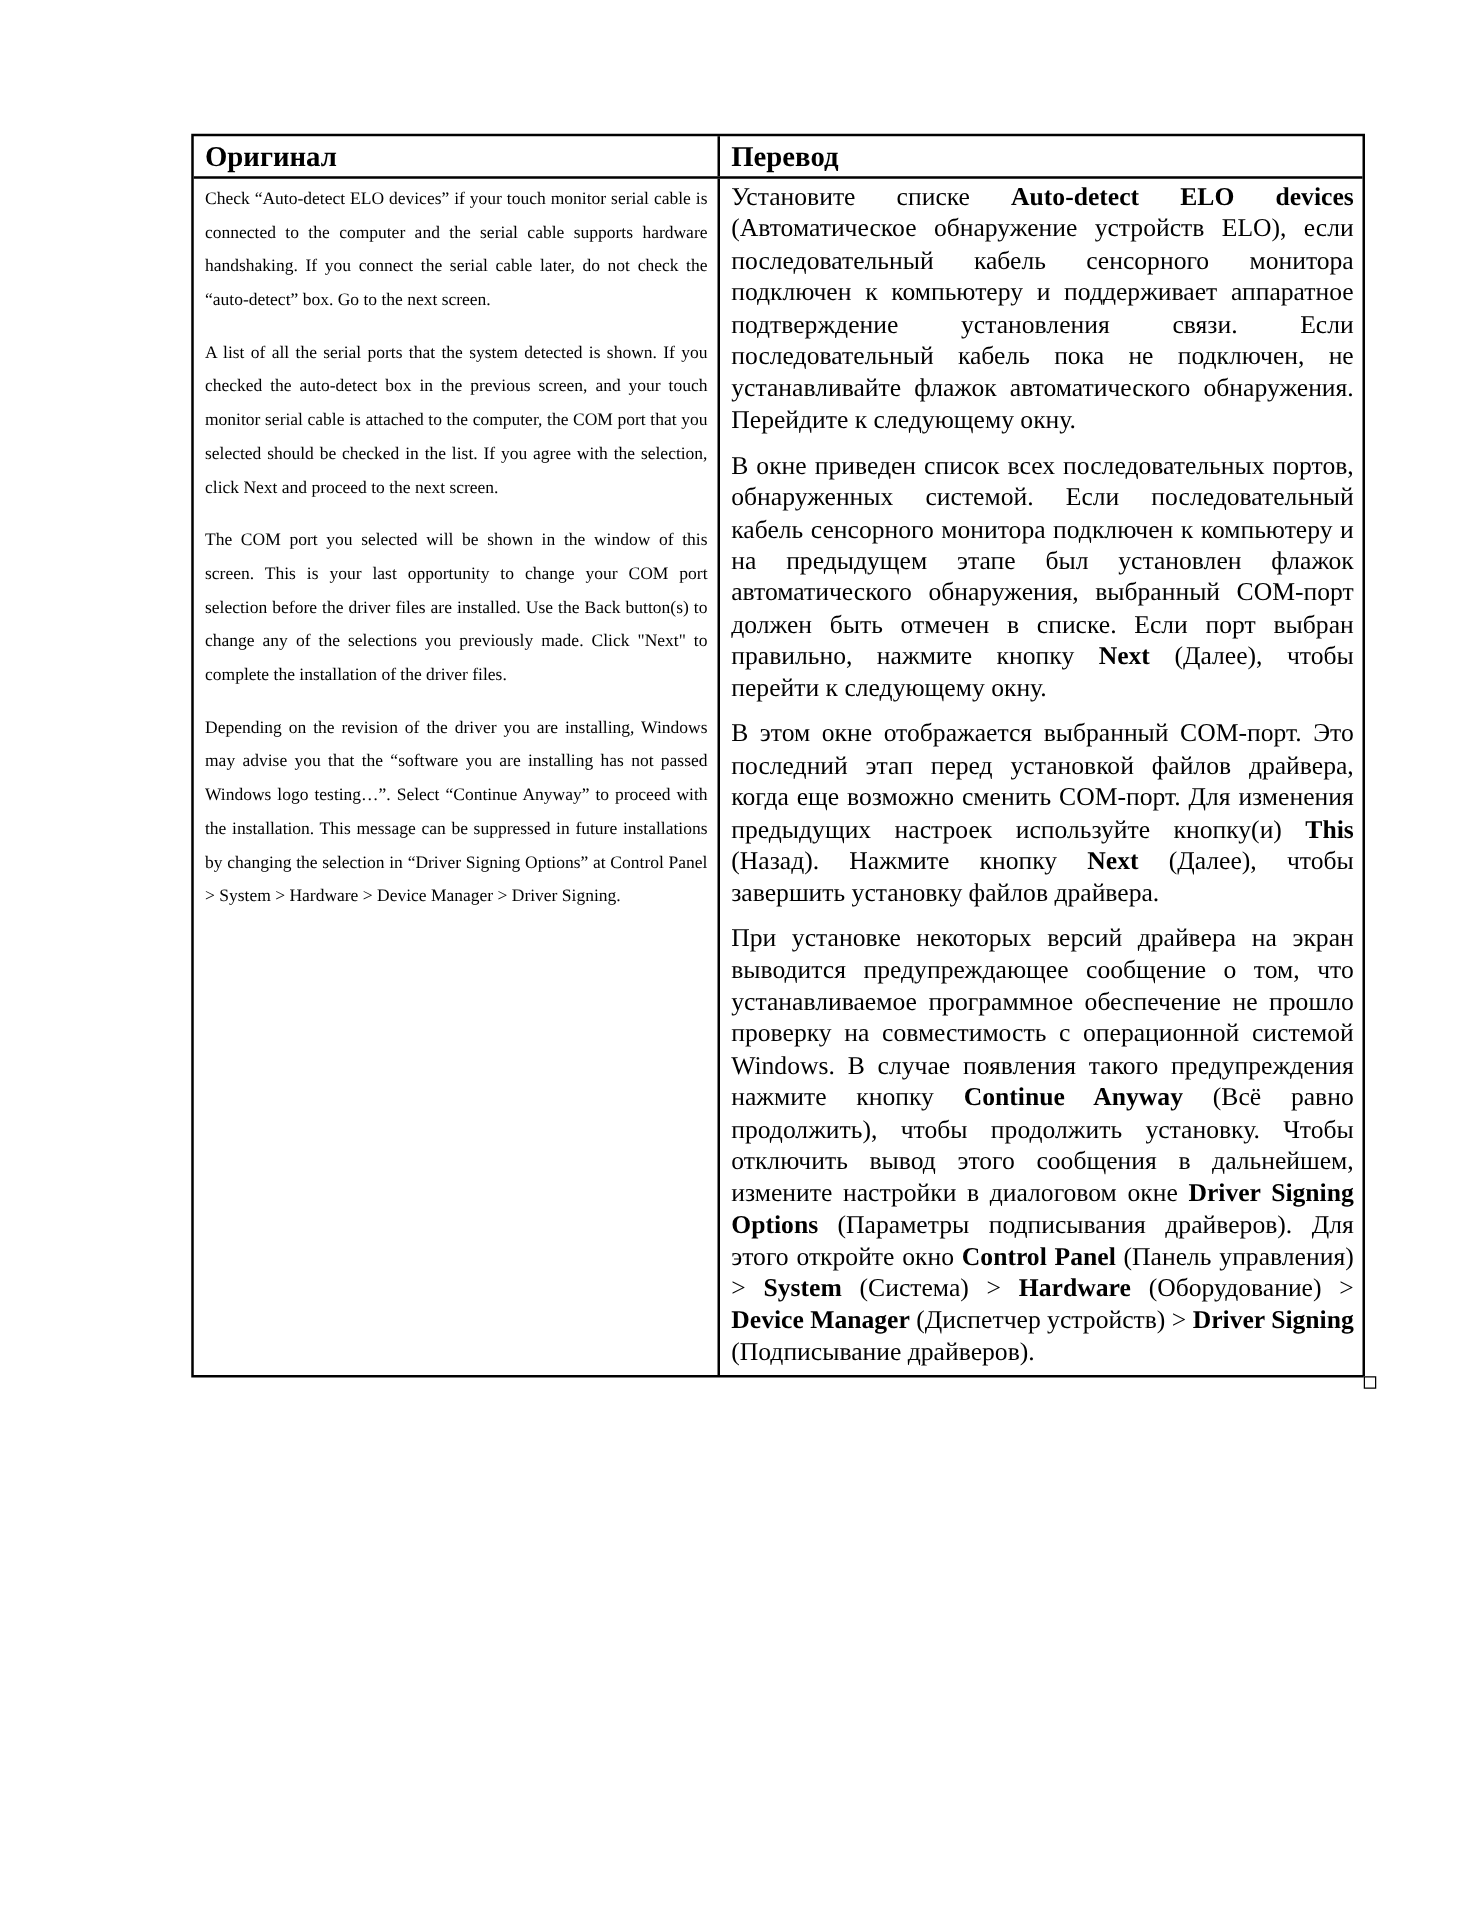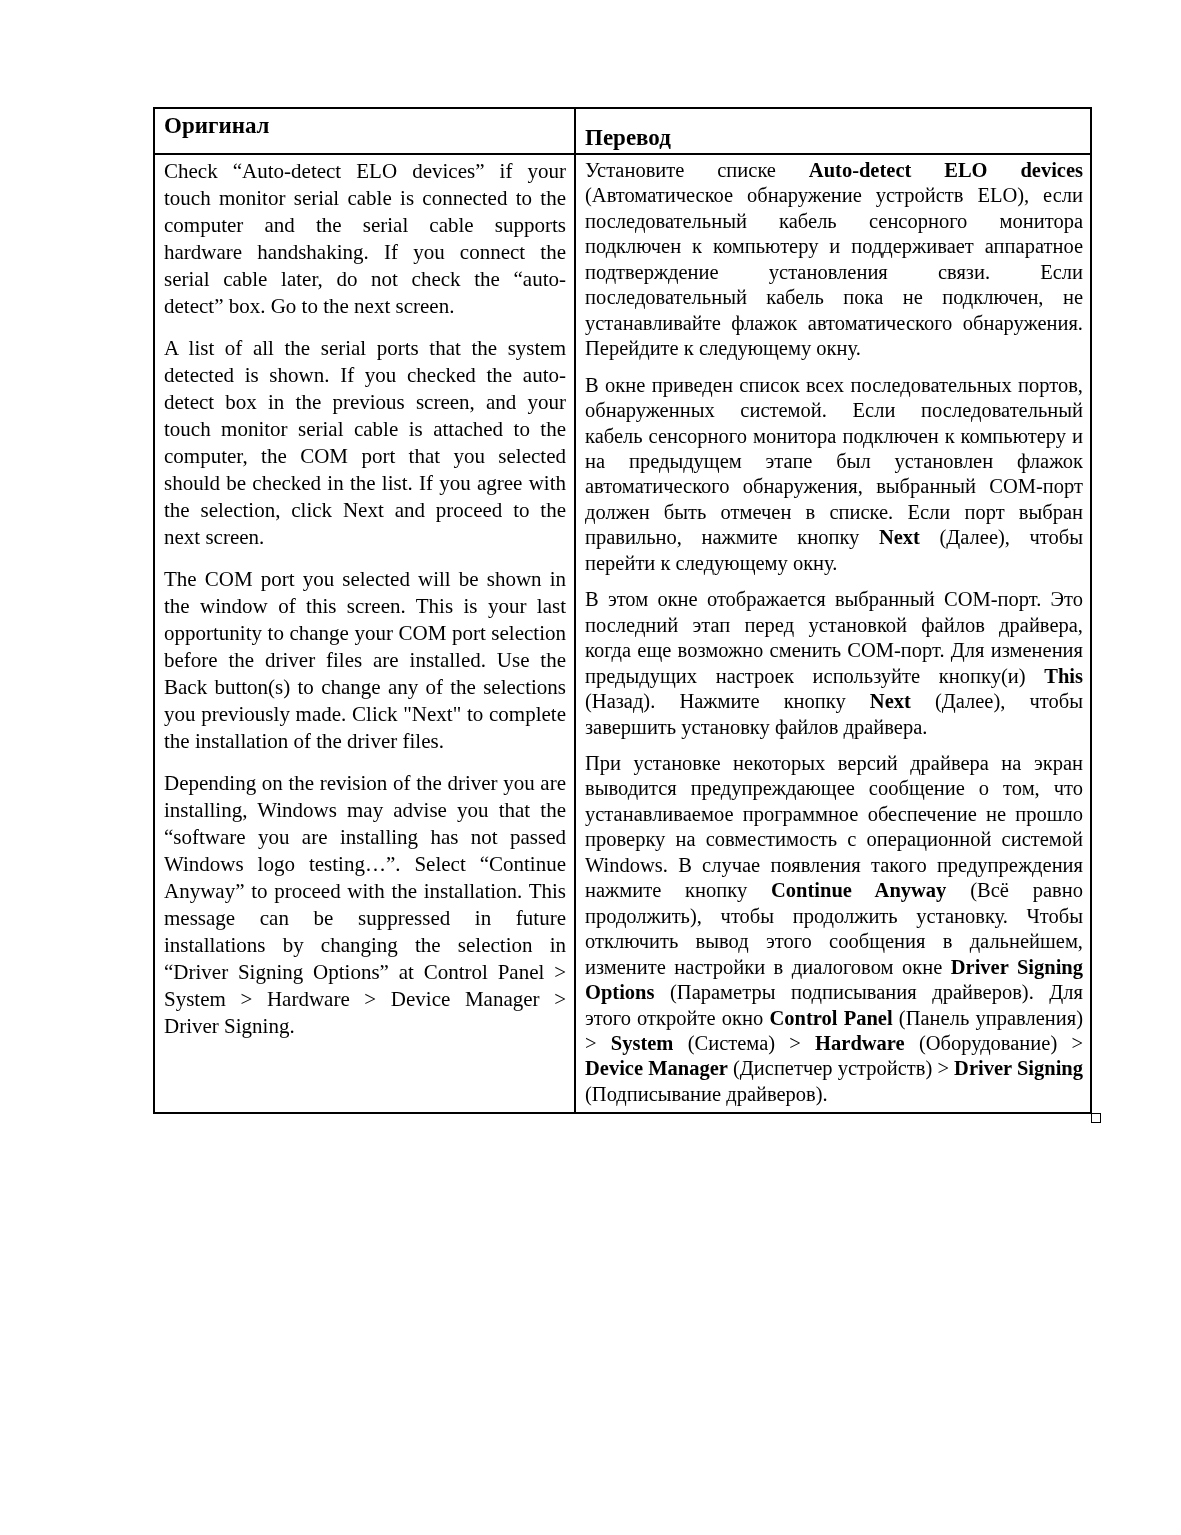--- a/index.html
+++ b/index.html
@@ -36,37 +36,36 @@
     padding: 2px 6px 1px 9px;
     box-sizing: border-box;
     white-space: nowrap;
   }
   .th-left {
     width: 421px;
     border-right: 2px solid #000000;
   }
   .th-right {
     flex: 1;
-    margin-top: 12px;
   }
   .tbody {
     display: flex;
     align-items: stretch;
   }
   .td {
     box-sizing: border-box;
   }
   .td p {
     margin: 0;
     text-align: justify;
   }
   .td-left {
     width: 421px;
     border-right: 2px solid #000000;
-    font-size: 21px;
+    font-size: 14px;
     line-height: 27px;
     padding: 3px 8px 5px 9px;
   }
   .td-left p { margin-bottom: 15px; }
   .td-right {
     flex: 1;
     font-size: 20.5px;
     line-height: 25.45px;
     padding: 3px 7px 5px 9px;
   }

